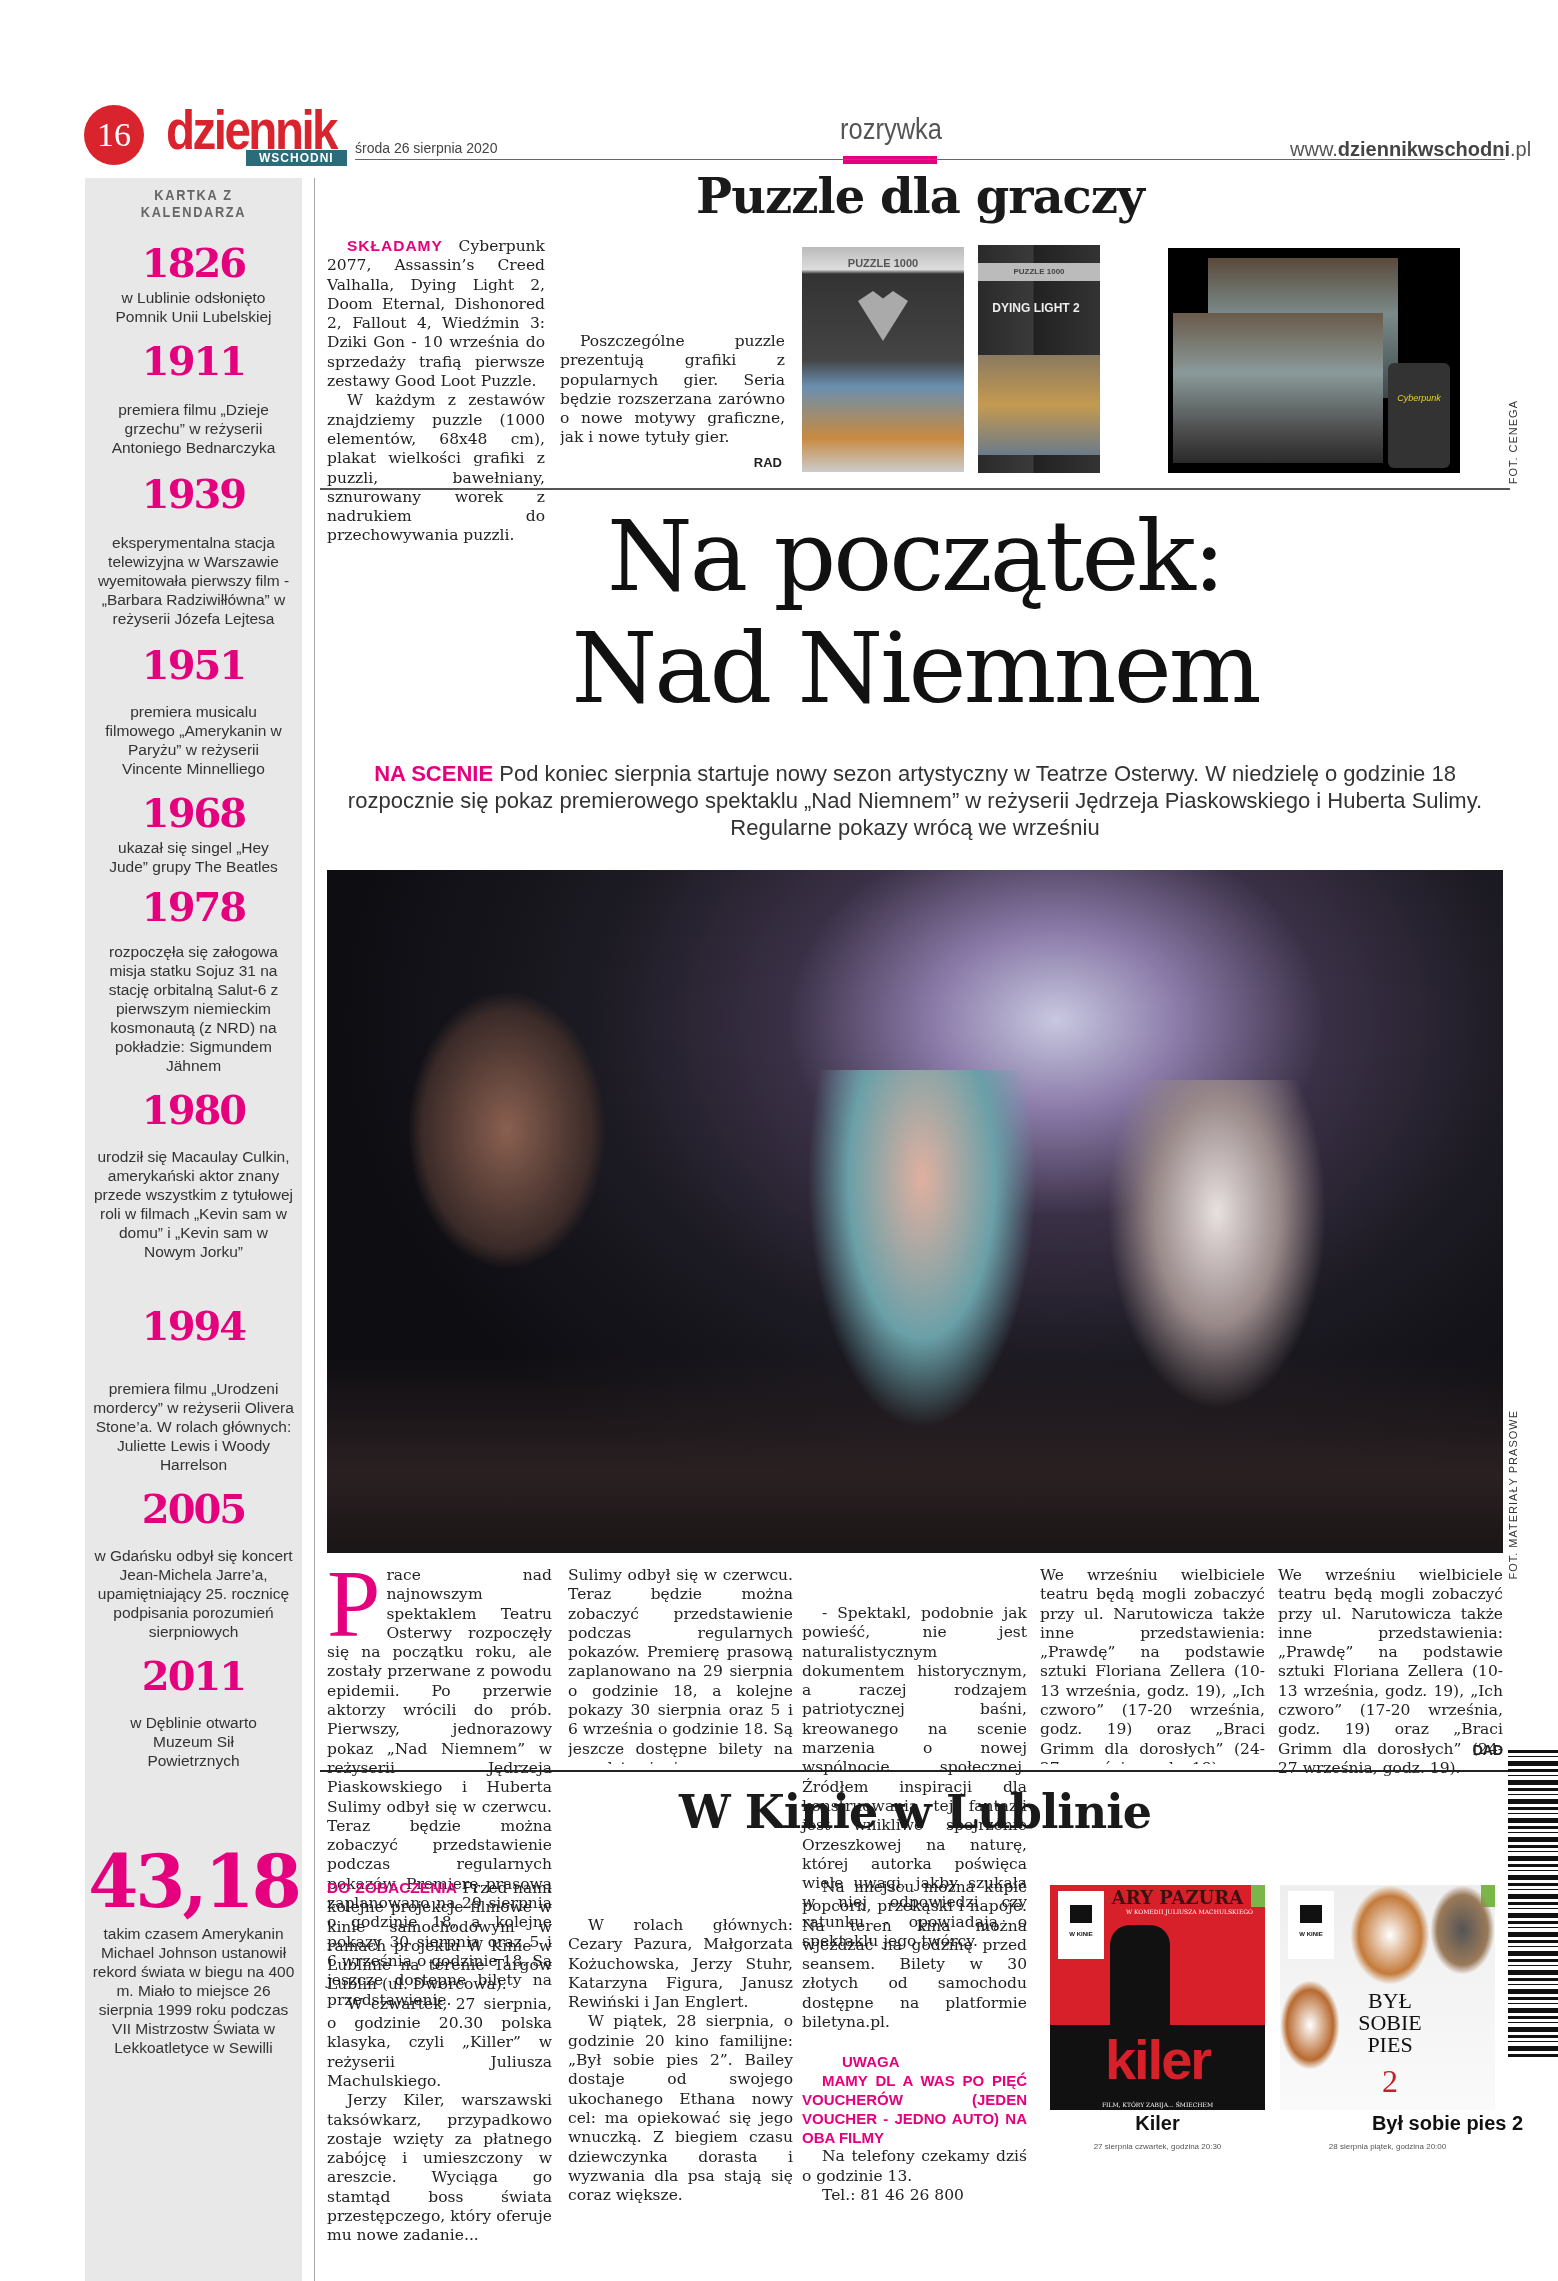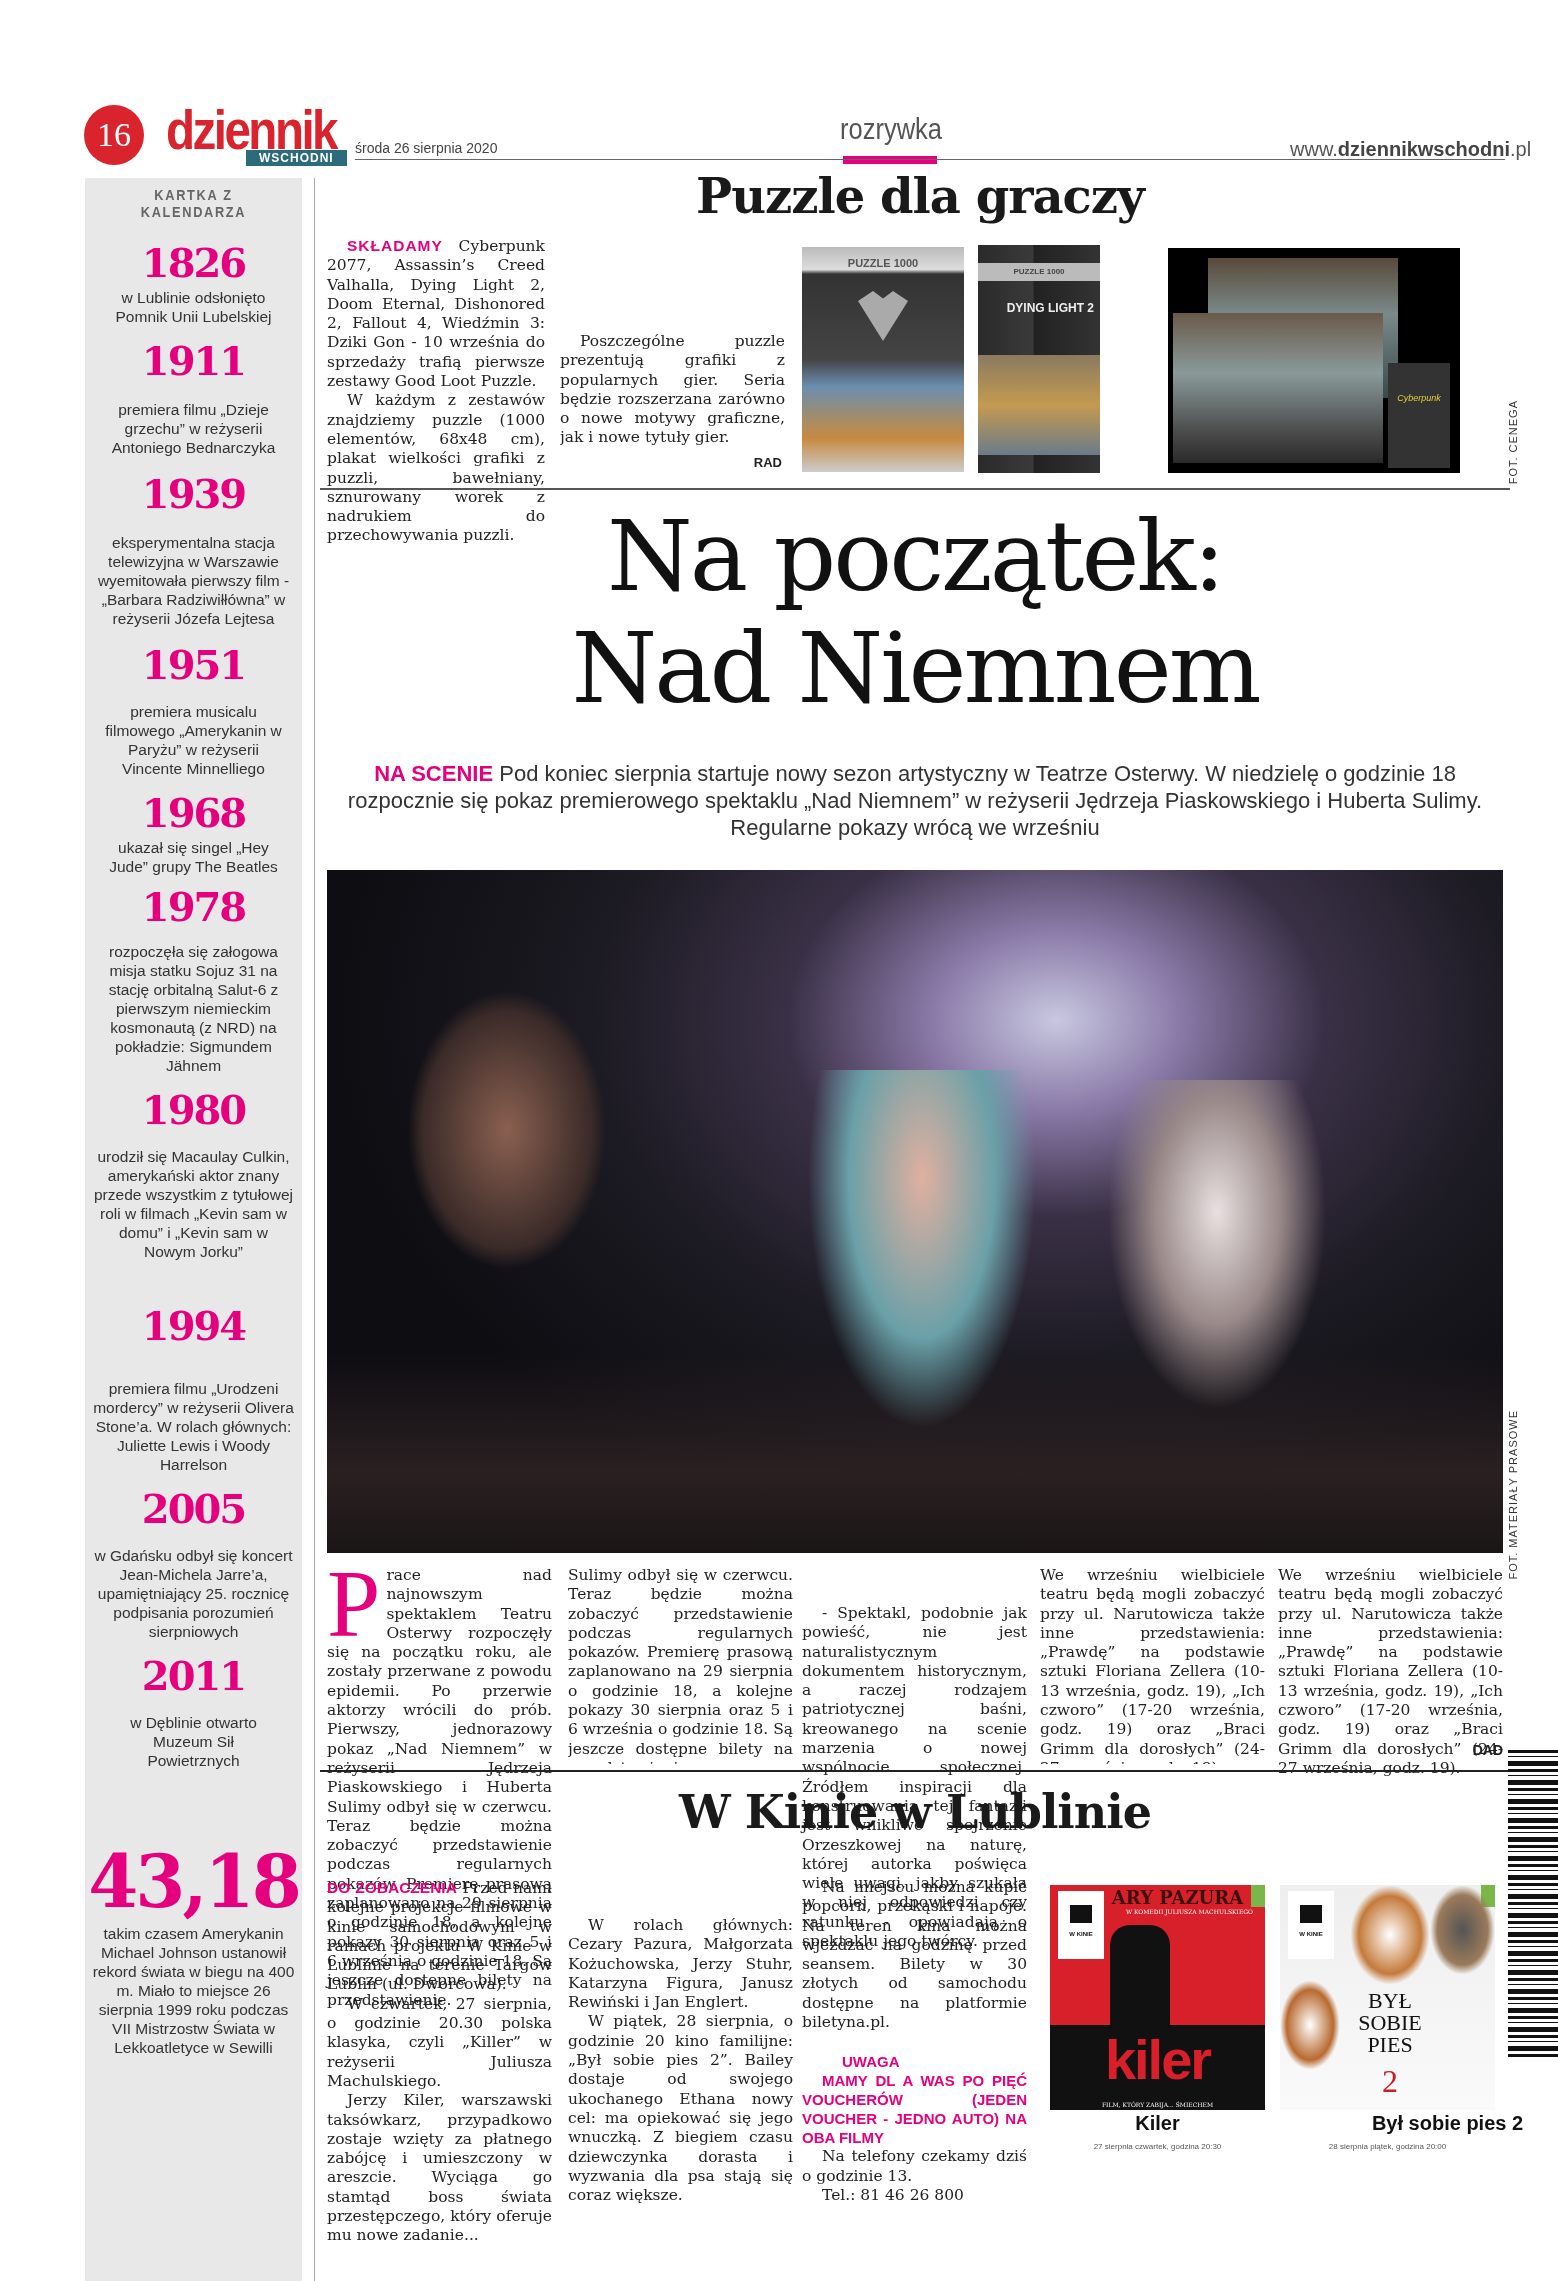--- a/index.html
+++ b/index.html
@@ -121,27 +121,27 @@
   <p style="margin-top:96px">Poszczególne puzzle prezentują grafiki z popularnych gier. Seria będzie rozszerzana zarówno o nowe motywy graficzne, jak i nowe tytuły gier.</p>
 </div>
 <div class="abs sig" style="left:700px;top:455px;width:82px">RAD</div>
 
 <div class="abs img" style="left:802px;top:247px;width:162px;height:225px;background:linear-gradient(#bbb 0,#ddd 10%,#333 12%,#444 50%,#6a8fb0 62%,#c88a40 85%,#ccc 100%)">
   <div style="margin-top:10px;text-align:center;font-family:'Liberation Sans',sans-serif;font-weight:bold;font-size:11px;color:#555">PUZZLE 1000</div>
   <div style="margin:22px auto 0;width:50px;height:50px;background:#aaa;clip-path:polygon(50% 100%,0 20%,30% 0,50% 15%,70% 0,100% 20%)"></div>
 </div>
 <div class="abs img" style="left:978px;top:245px;width:122px;height:228px;background:linear-gradient(90deg,#2a2a2a 0,#3a3a3a 45%,#222 46%,#333 100%)">
   <div style="margin-top:18px;height:18px;background:#bbb;font-family:'Liberation Sans',sans-serif;font-size:8px;font-weight:bold;color:#444;text-align:center;line-height:18px">PUZZLE 1000</div>
-  <div style="margin-top:20px;text-align:right;padding-right:6px;font-family:'Liberation Sans',sans-serif;font-size:12px;font-weight:bold;color:#eee">DYING LIGHT 2</div>
+  <div style="margin-top:20px;text-align:center;padding-right:6px;font-family:'Liberation Sans',sans-serif;font-size:12px;font-weight:bold;color:#eee">DYING LIGHT 2</div>
   <div style="margin-top:40px;height:100px;background:linear-gradient(#8a7a60,#c49a50,#6b7b8a)"></div>
 </div>
 <div class="abs img" style="left:1168px;top:248px;width:292px;height:225px;background:#000">
   <div style="position:absolute;left:40px;top:10px;width:190px;height:140px;background:linear-gradient(#5a4a3a,#7a8a8a 40%,#3a4a4a)"></div>
   <div style="position:absolute;left:5px;top:65px;width:210px;height:150px;background:linear-gradient(#6a5a4a,#8a9a9a 40%,#4a4a4a 80%,#2a2a2a)"></div>
-  <div style="position:absolute;left:220px;top:115px;width:62px;height:105px;background:#333;border-radius:0;color:#e6d030;font-family:'Liberation Sans',sans-serif;font-size:9px;font-style:italic;text-align:center;padding-top:30px">Cyberpunk</div>
+  <div style="position:absolute;left:220px;top:115px;width:62px;height:105px;background:#333;border-radius:6px;color:#e6d030;font-family:'Liberation Sans',sans-serif;font-size:9px;font-style:italic;text-align:center;padding-top:30px">Cyberpunk</div>
 </div>
 <div class="abs credit" style="left:1507px;top:400px">FOT. CENEGA</div>
 <div id="puzzle-rule" class="abs"></div>
 
 <div id="headline" class="abs">
   <div>Na początek:</div>
   <div>Nad Niemnem</div>
 </div>
 <div id="deck" class="abs"><span class="lead">NA SCENIE</span> <span>Pod koniec sierpnia startuje nowy sezon artystyczny w Teatrze Osterwy. W niedzielę o godzinie 18 rozpocznie się pokaz premierowego spektaklu „Nad Niemnem” w reżyserii Jędrzeja Piaskowskiego i Huberta Sulimy. Regularne pokazy wrócą we wrześniu</span></div>
 

